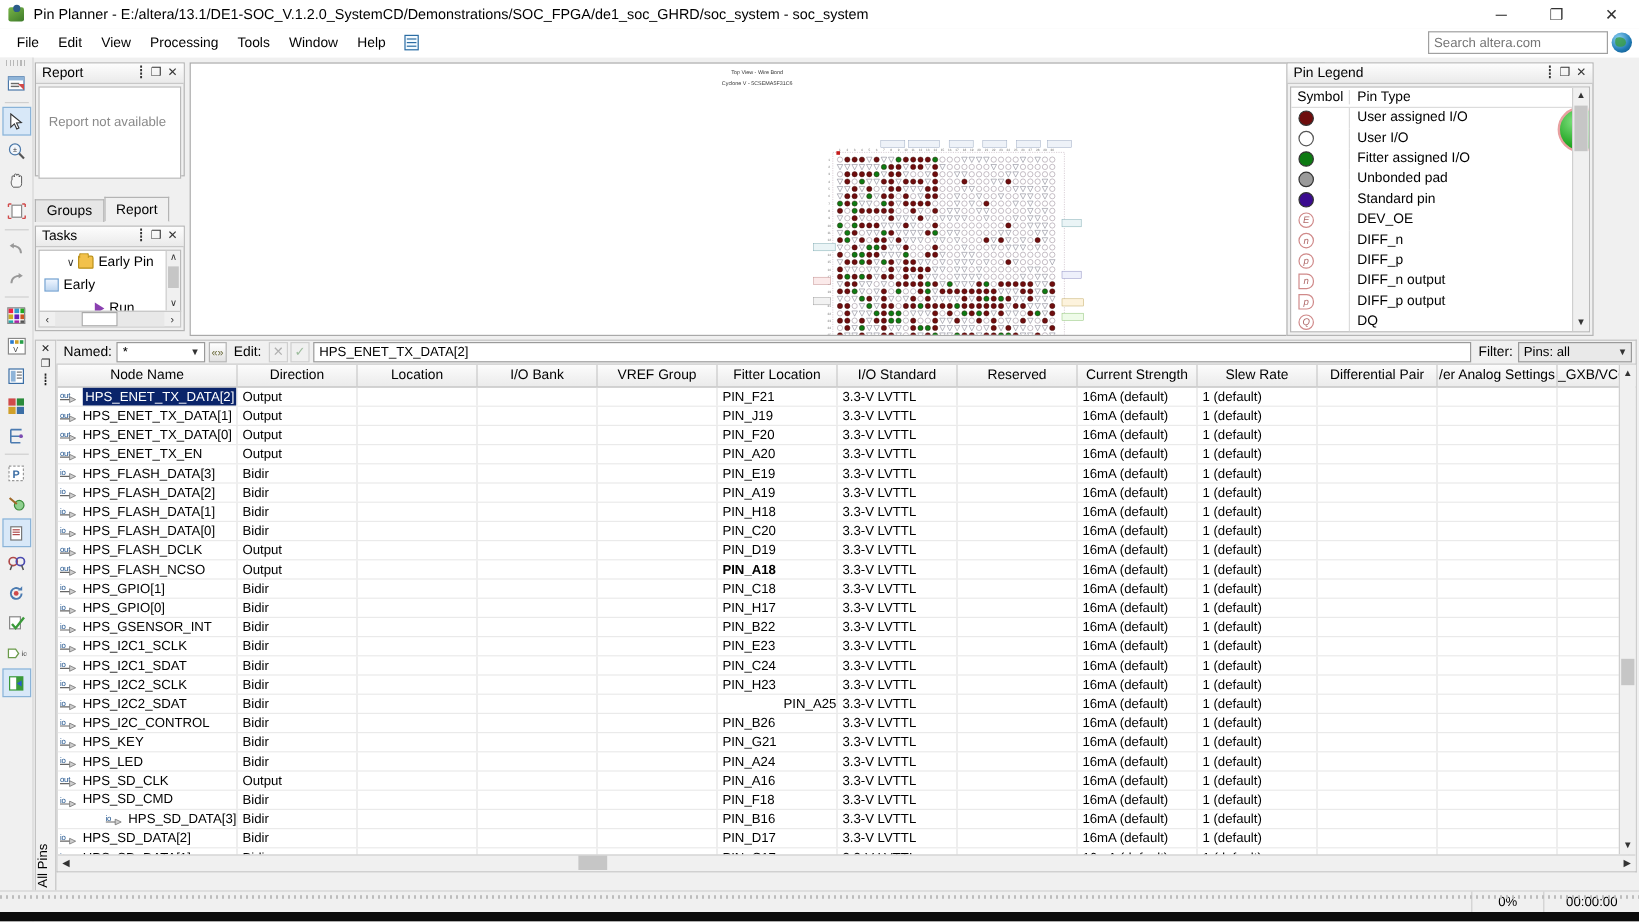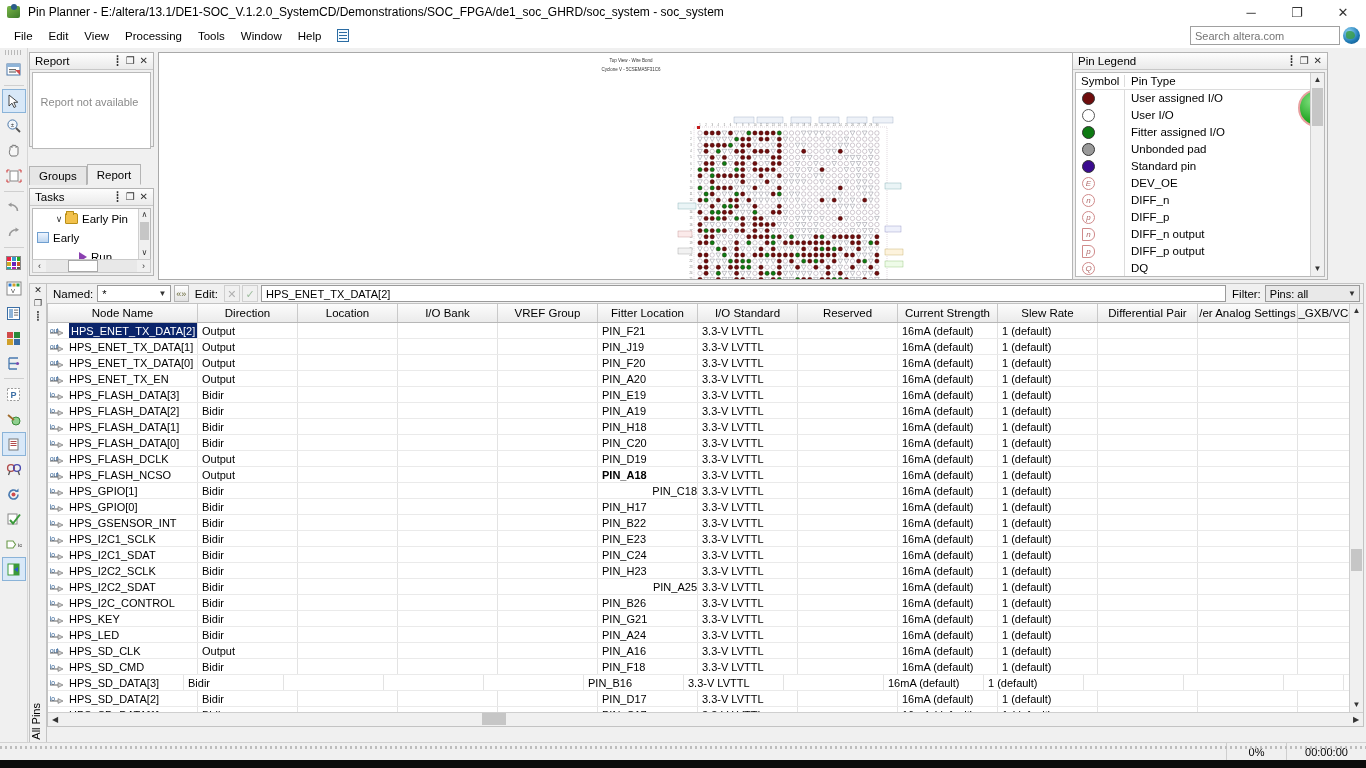--- a/index.html
+++ b/index.html
@@ -1778,21 +1778,21 @@
                 <path d="M0 3 L8 3" stroke="#666" stroke-width="1"></path>
                 <path d="M8 0.6 L13 3 L8 5.4 Z" fill="#cfcfcf" stroke="#666" stroke-width="0.6"></path>
               </svg>
             </span>
             <span>HPS_GPIO[1]</span>
           </div>
           <div class="td" style="width: 100px; flex: 0 0 auto;">Bidir</div>
           <div class="td" style="width: 100px; flex: 0 0 auto;"></div>
           <div class="td" style="width: 100px; flex: 0 0 auto;"></div>
           <div class="td" style="width: 100px; flex: 0 0 auto;"></div>
-          <div class="td" style="width: 100px; flex: 0 0 auto; text-align: right;">PIN_C18</div>
+          <div class="td" style="width: 100px; flex: 0 0 auto;">PIN_C18</div>
           <div class="td" style="width: 100px; flex: 0 0 auto;">3.3-V LVTTL</div>
           <div class="td" style="width: 100px; flex: 0 0 auto;"></div>
           <div class="td" style="width: 100px; flex: 0 0 auto;">16mA (default)</div>
           <div class="td" style="width: 100px; flex: 0 0 auto;">1 (default)</div>
           <div class="td" style="width: 100px; flex: 0 0 auto;"></div>
           <div class="td" style="width: 100px; flex: 0 0 auto;"></div>
           <div class="td" style="width: 60px; flex: 0 0 auto;"></div>
         </div>
         <div class="row">
           <div class="td node" style="width: 150px; flex: 0 0 auto;">
@@ -2028,21 +2028,21 @@
           <div class="td" style="width: 100px; flex: 0 0 auto;">PIN_A16</div>
           <div class="td" style="width: 100px; flex: 0 0 auto;">3.3-V LVTTL</div>
           <div class="td" style="width: 100px; flex: 0 0 auto;"></div>
           <div class="td" style="width: 100px; flex: 0 0 auto;">16mA (default)</div>
           <div class="td" style="width: 100px; flex: 0 0 auto;">1 (default)</div>
           <div class="td" style="width: 100px; flex: 0 0 auto;"></div>
           <div class="td" style="width: 100px; flex: 0 0 auto;"></div>
           <div class="td" style="width: 60px; flex: 0 0 auto;"></div>
         </div>
         <div class="row">
-          <div class="td node" style="width: 150px; flex: 0 0 auto;">
+          <div class="td node" style="width: 150px; flex: 0 0 auto; align-items: flex-end;">
             <span class="nodeicon">
               <span class="tag">io</span>
               <svg class="arrw" viewBox="0 0 14 6">
                 <path d="M0 3 L8 3" stroke="#666" stroke-width="1"></path>
                 <path d="M8 0.6 L13 3 L8 5.4 Z" fill="#cfcfcf" stroke="#666" stroke-width="0.6"></path>
               </svg>
             </span>
             <span>HPS_SD_CMD</span>
           </div>
           <div class="td" style="width: 100px; flex: 0 0 auto;">Bidir</div>
@@ -2052,21 +2052,21 @@
           <div class="td" style="width: 100px; flex: 0 0 auto;">PIN_F18</div>
           <div class="td" style="width: 100px; flex: 0 0 auto;">3.3-V LVTTL</div>
           <div class="td" style="width: 100px; flex: 0 0 auto;"></div>
           <div class="td" style="width: 100px; flex: 0 0 auto;">16mA (default)</div>
           <div class="td" style="width: 100px; flex: 0 0 auto;">1 (default)</div>
           <div class="td" style="width: 100px; flex: 0 0 auto;"></div>
           <div class="td" style="width: 100px; flex: 0 0 auto;"></div>
           <div class="td" style="width: 60px; flex: 0 0 auto;"></div>
         </div>
         <div class="row">
-          <div class="td node" style="width: 136px; flex: 0 0 auto;">
+          <div class="td node" style="width: 150px; flex: 0 0 auto; justify-content: flex-end;">
             <span class="nodeicon">
               <span class="tag">io</span>
               <svg class="arrw" viewBox="0 0 14 6">
                 <path d="M0 3 L8 3" stroke="#666" stroke-width="1"></path>
                 <path d="M8 0.6 L13 3 L8 5.4 Z" fill="#cfcfcf" stroke="#666" stroke-width="0.6"></path>
               </svg>
             </span>
             <span>HPS_SD_DATA[3]</span>
           </div>
           <div class="td" style="width: 100px; flex: 0 0 auto;">Bidir</div>

